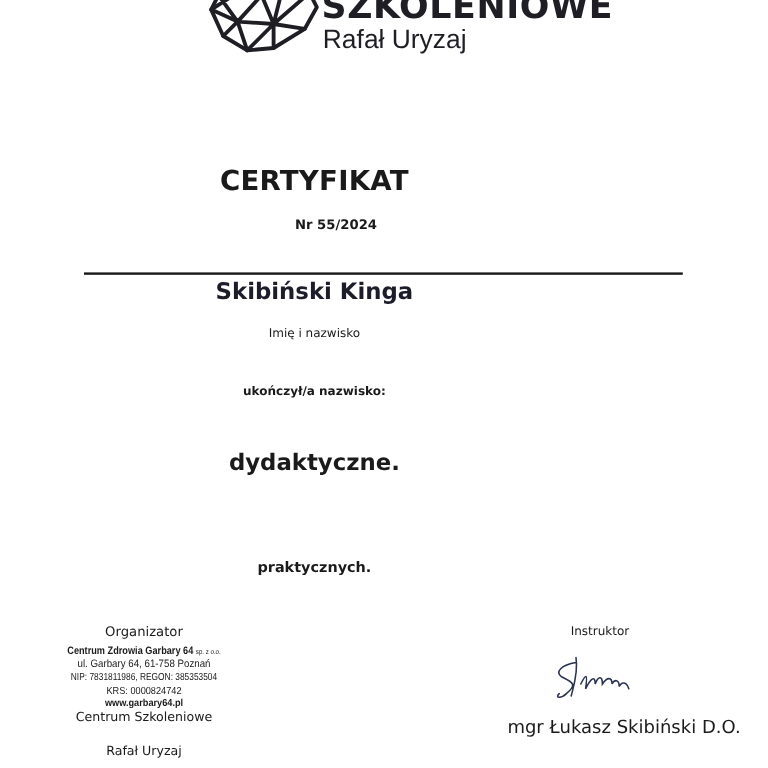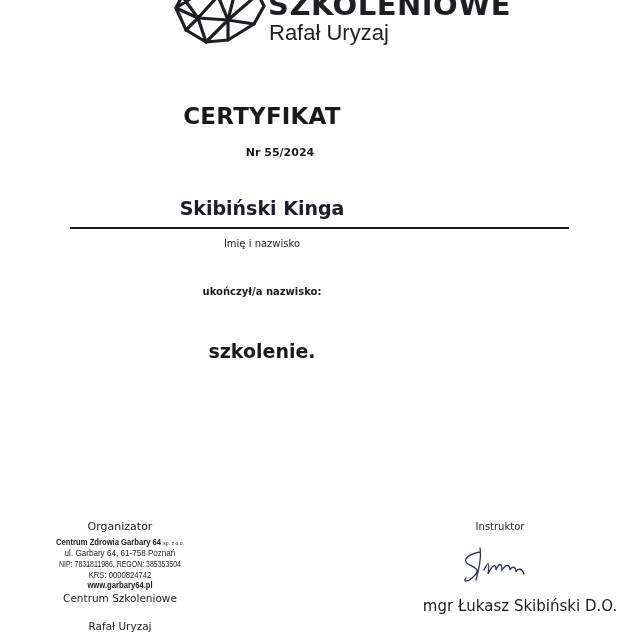--- a/index.html
+++ b/index.html
@@ -2,21 +2,21 @@
 <html><head>
   <meta charset="utf-8">
   <style>
     html, body { margin: 0; padding: 0; }
     body {
       width: 640px; height: 640px; overflow: hidden; position: relative;
       background: #ffffff; color: #1a1a1a;
       font-family: "DejaVu Sans", "Liberation Sans", sans-serif;
     }
     .abs { position: absolute; }
-    .center { left: 0; width: 524px; text-align: center; }
+    .center { left: 0; width: 524px; text-align: center; margin-top: 35px; }
 
     
     #logo-mark { left: 168px; top: -10px; width: 100px; height: 56px; }
     #logo-line1 {
       left: 268px; top: -12px; font-family: "DejaVu Sans", sans-serif;
       font-weight: bold; font-size: 29px; letter-spacing: 0.5px; color: #1e1e24;
       white-space: nowrap;
     }
     #logo-line2 {
       left: 269px; top: 20px; font-family: "Liberation Sans", sans-serif;
@@ -64,24 +64,25 @@
 <div id="title" class="abs center">CERTYFIKAT</div>
 <div id="number" class="abs center">Nr 55/2024</div>
 
 <div id="name" class="abs center">Skibiński Kinga</div>
 <div id="name-line" class="abs"></div>
 <div id="name-caption" class="abs center">Imię i nazwisko</div>
 
 <div id="completed" class="abs center">ukończył/a nazwisko:</div>
 
 <div id="course" class="abs center">
-  <div>szkolenie.</div>
+  <div>dydaktyczne.</div>
 </div>
 
 <div id="hours" class="abs center">
+  <div>praktycznych.</div>
 </div>
 
 <div id="org-label" class="abs">Organizator</div>
 <div id="stamp-l1" class="abs stamp">
   <span>Centrum Zdrowia Garbary 64</span>
   <span class="small">sp. z o.o.</span>
 </div>
 <div id="stamp-l2" class="abs stamp">ul. Garbary 64, 61-758 Poznań</div>
 <div id="stamp-l3" class="abs stamp">NIP: 7831811986, REGON: 385353504</div>
 <div id="stamp-l4" class="abs stamp">KRS: 0000824742</div>

